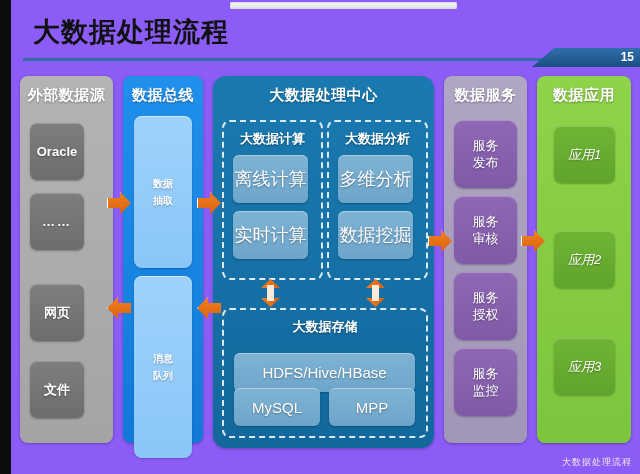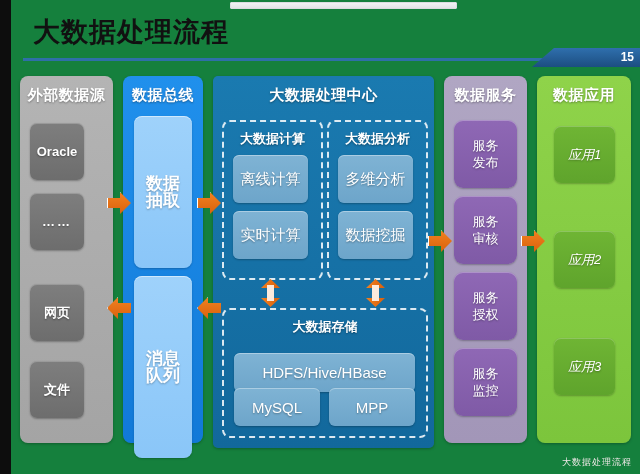--- a/index.html
+++ b/index.html
@@ -12,21 +12,21 @@
     height: 474px;
     overflow: hidden;
     font-family: "Liberation Sans", "DejaVu Sans", sans-serif;
     position: relative;
   }
 
   
   #slide {
     position: absolute;
     inset: 0;
-    background: #15803d;
+    background: #8b5cf6;
   }
   .edge-left {
     position: absolute;
     left: 0; top: 0;
     width: 11px; height: 474px;
     background: #0d0d0d;
   }
   .top-strip {
     position: absolute;
     left: 230px; top: 2px;
@@ -139,36 +139,36 @@
   }
   .bus-box {
     position: absolute;
     left: 11px;
     width: 58px;
     border-radius: 8px;
     background: linear-gradient(#9fd2fb, #8ac6f8);
     box-shadow: inset 0 1px 0 rgba(255,255,255,0.5), 0 1px 2px rgba(0,0,0,0.22);
     color: #ffffff;
     font-weight: bold;
-    font-size: 17px;
+    font-size: 10px;
     display: flex;
     flex-direction: column;
     align-items: center;
     justify-content: center;
     line-height: 17px;
     text-shadow: 0 1px 2px rgba(0,0,0,0.28);
   }
 
   
   #col-center {
     left: 202px;
     width: 221px;
     height: 372px;
     background: linear-gradient(#1a7ab0, #12689c);
-    border-radius: 5px;
+    border-radius: 13px;
   }
   .dashed-zone {
     position: absolute;
     border: 2px dashed rgba(255,255,255,0.85);
     border-radius: 8px;
   }
   .zone-title {
     position: absolute;
     left: 0; right: 0;
     top: 8px;
@@ -177,21 +177,21 @@
     font-weight: bold;
     color: #ffffff;
     text-shadow: 0 1px 2px rgba(0,0,0,0.38);
   }
   .tile {
     position: absolute;
     border-radius: 6px;
     background: linear-gradient(#7fb3d4, #6da5ca);
     box-shadow: inset 0 1px 0 rgba(255,255,255,0.35), 0 1px 2px rgba(0,0,0,0.25);
     color: #ffffff;
-    font-size: 15px;
+    font-size: 18px;
     font-weight: normal;
     display: flex;
     align-items: center;
     justify-content: center;
     text-shadow: 0 1px 2px rgba(0,0,0,0.35);
   }
   .tile.latin { font-size: 15px; }
 
   
   #col-service {

